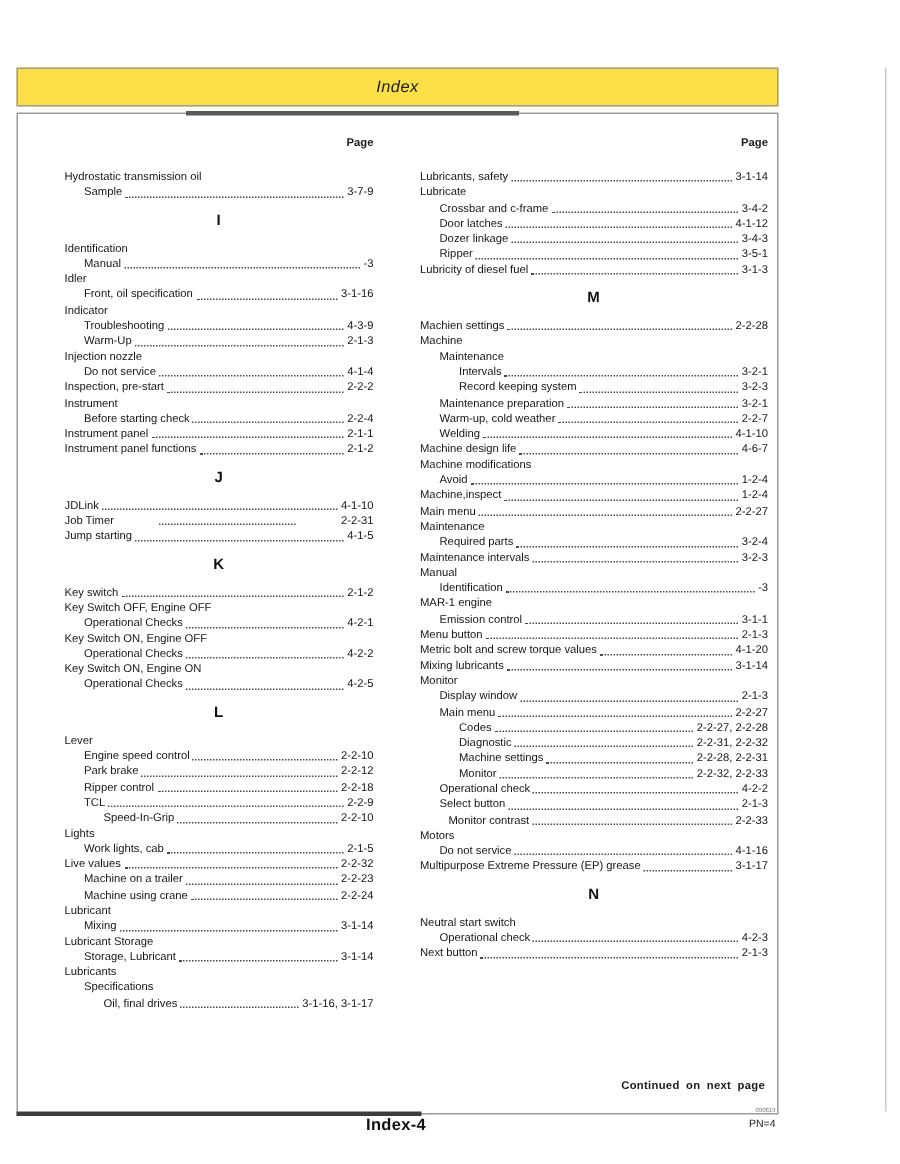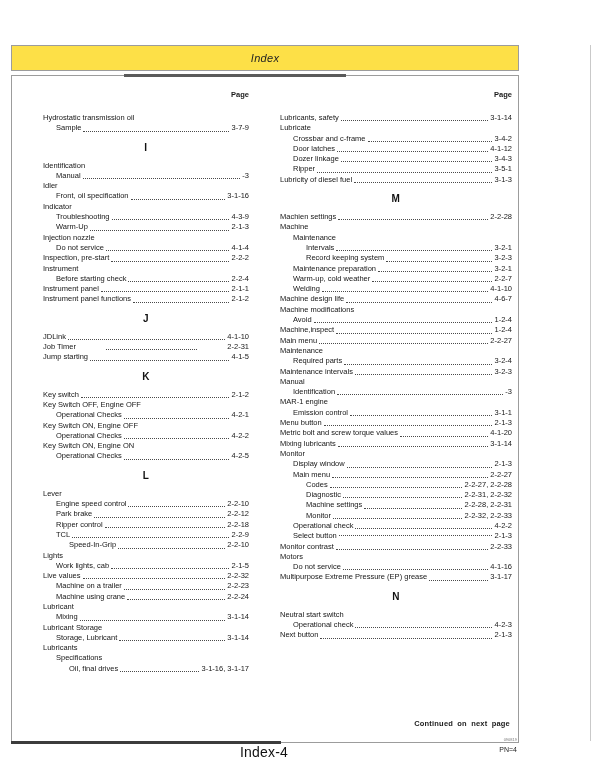--- a/index.html
+++ b/index.html
@@ -53,21 +53,21 @@
     text-align:center;font-weight:bold;font-size:10px;line-height:12px;
     margin:8px 0 7px 0;color:#111;letter-spacing:.5px;
   }
   .continued-note{
     position:absolute;right:8px;bottom:14px;
     font-size:7.5px;font-weight:bold;color:#1a1a1a;letter-spacing:.2px;
     word-spacing:2px;
   }
   .footer-page{
     position:absolute;left:11px;top:744px;width:506px;text-align:center;
-    font-weight:normal;font-size:14px;color:#111;letter-spacing:.2px;
+    font-weight:bold;font-size:11px;color:#111;letter-spacing:.2px;
   }
   .print-code{
     position:absolute;left:498px;top:738px;width:19px;text-align:right;
     font-size:4px;color:#7a7a7a;line-height:4px;
   }
   .pn-label{
     position:absolute;left:470px;top:746px;width:47px;text-align:right;
     font-size:7px;color:#222;
   }
 </style>
@@ -455,26 +455,26 @@
         <div class="row" style="padding-left: 26px;">
           <span class="label">Monitor</span>
           <span class="dots"></span>
           <span class="pg">2-2-32, 2-2-33</span>
         </div>
         <div class="row" style="padding-left: 13px;">
           <span class="label">Operational check</span>
           <span class="dots"></span>
           <span class="pg">4-2-2</span>
         </div>
-        <div class="row" style="padding-left: 13px; align-items: center;">
+        <div class="row" style="padding-left: 13px;">
           <span class="label">Select button</span>
           <span class="dots"></span>
           <span class="pg">2-1-3</span>
         </div>
-        <div class="row" style="padding-left: 0px;">
+        <div class="row" style="padding-left: 0px; margin-left: 19px;">
           <span class="label">Monitor contrast</span>
           <span class="dots"></span>
           <span class="pg">2-2-33</span>
         </div>
         <div class="row" style="padding-left: 0px;">
           <span class="label">Motors</span>
         </div>
         <div class="row" style="padding-left: 13px;">
           <span class="label">Do not service</span>
           <span class="dots"></span>

